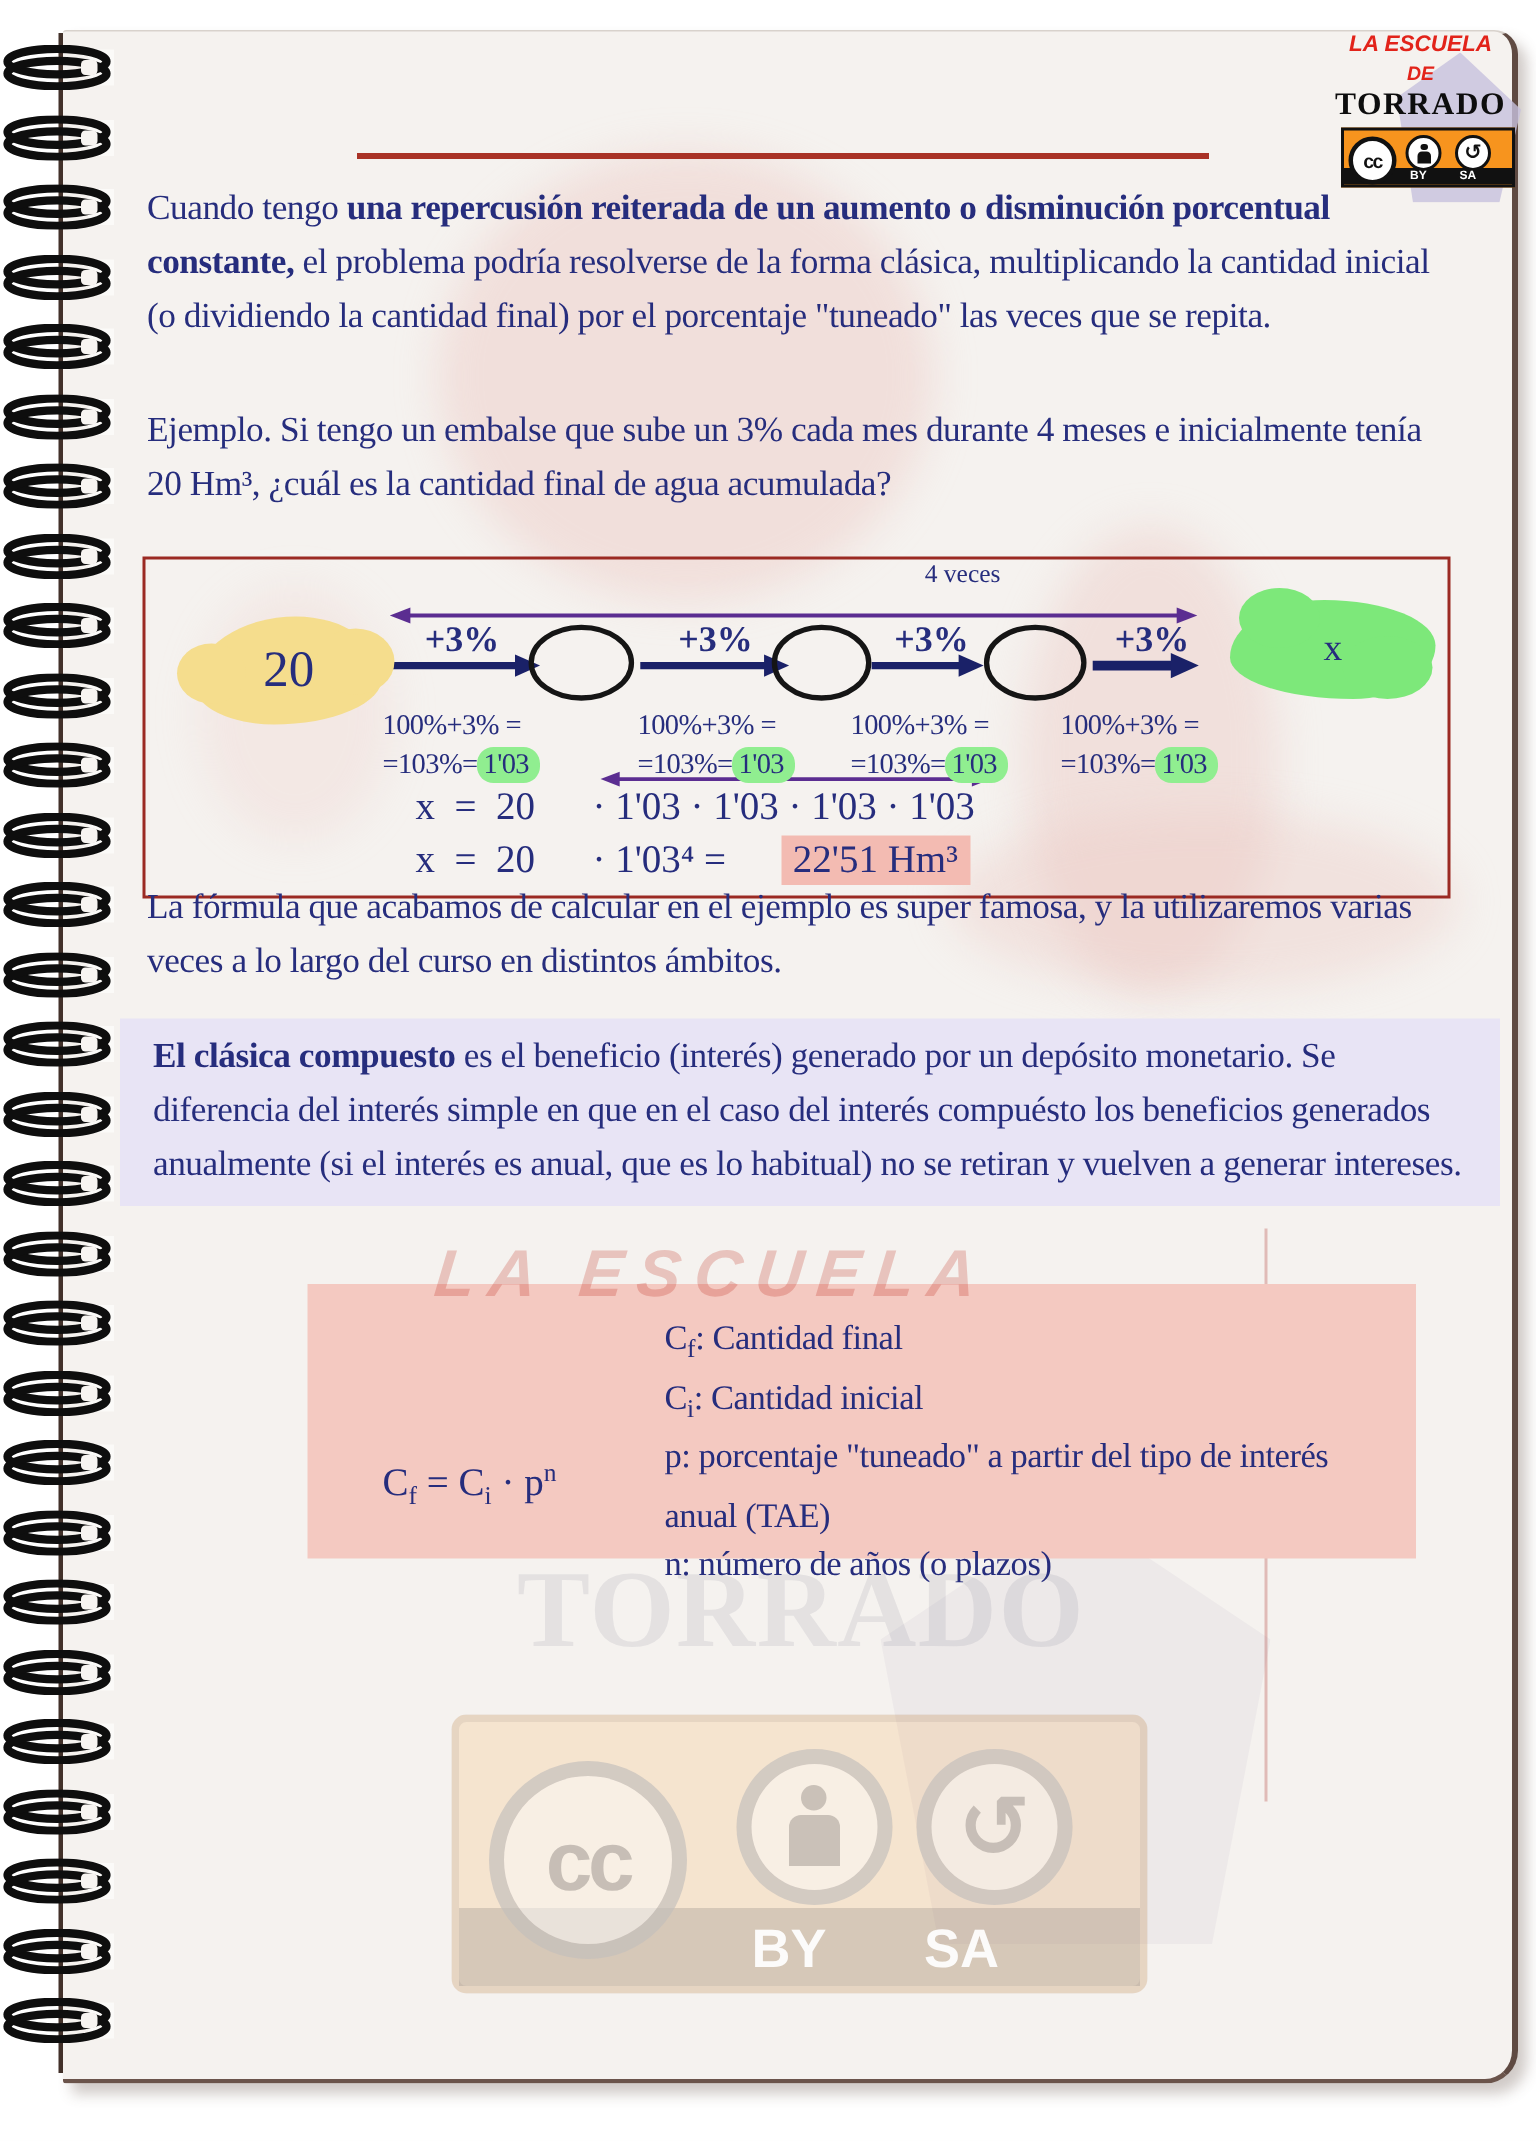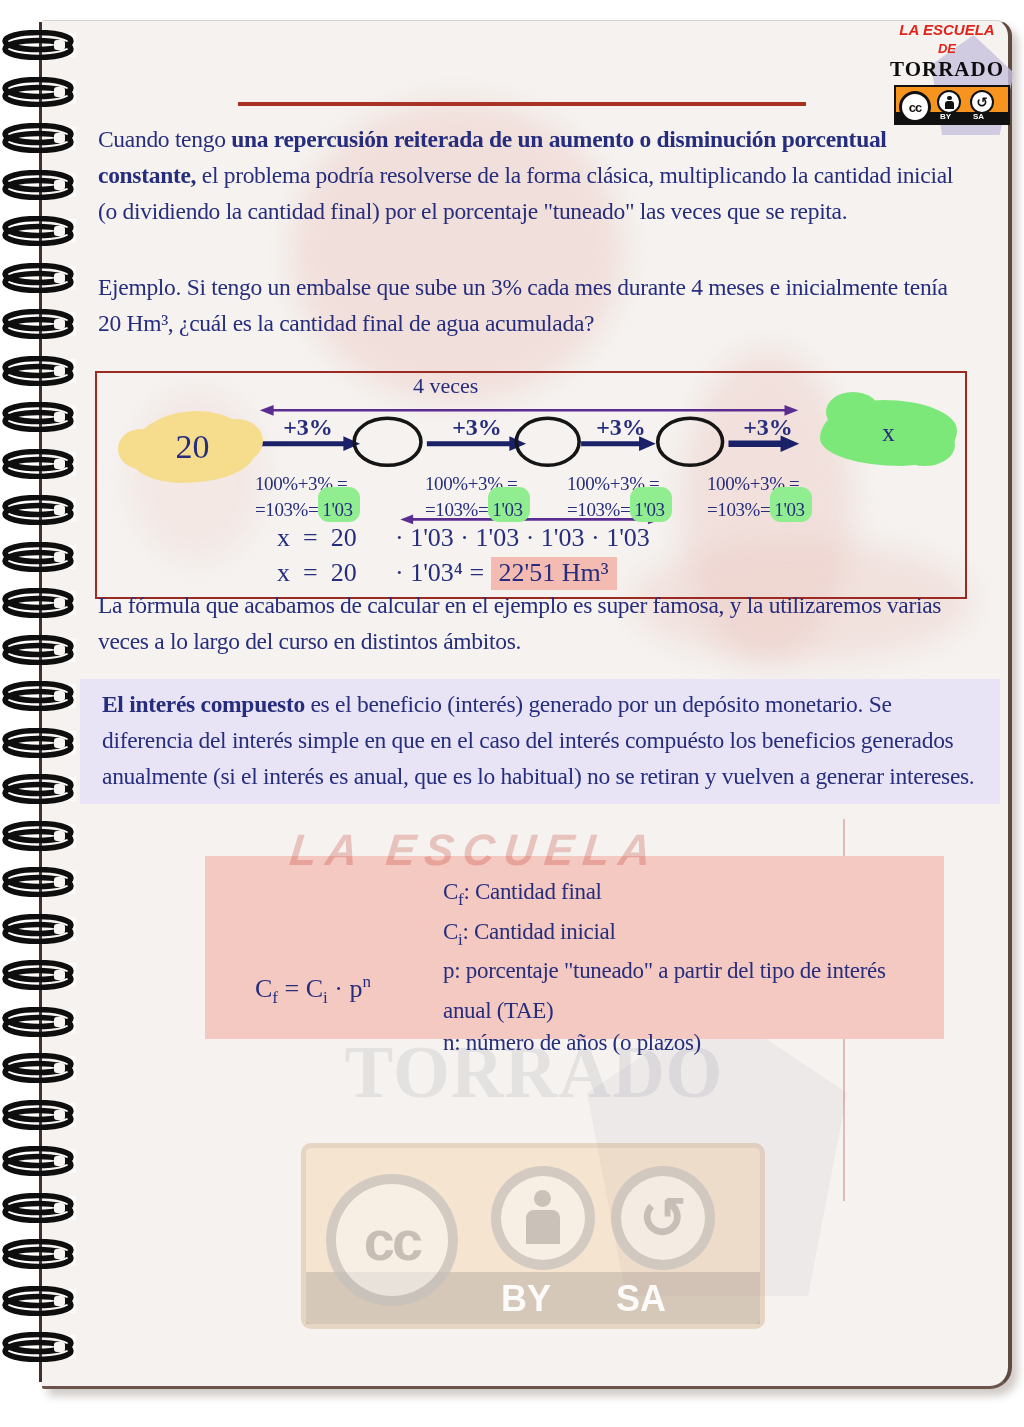--- a/index.html
+++ b/index.html
@@ -49,43 +49,43 @@
   
   .para{position:absolute;font-size:23.5px;line-height:36px;letter-spacing:-.3px;z-index:2;}
   .p1{left:56px;top:100px;width:874px;}
   .p2{left:56px;top:248px;width:878px;}
   .p3{left:56px;top:566px;width:890px;}
   .bold{font-weight:bold;}
   
   .diagram{position:absolute;left:53px;top:350px;width:872px;height:228px;border:2px solid var(--box-border);
            box-sizing:border-box;z-index:2;}
   .diagram .overlay{position:absolute;left:0;top:0;width:100%;height:100%;}
-  .span-label{position:absolute;left:316px;top:0px;width:240px;text-align:left;font-size:22px;}
+  .span-label{position:absolute;left:330px;top:0px;width:240px;text-align:right;font-size:17px;}
   .start-blob{position:absolute;left:33px;top:38px;width:125px;height:72px;background:var(--yellow-highlight);
               border-radius:54% 46% 58% 42% / 64% 56% 44% 36%;display:flex;align-items:center;justify-content:center;
               font-size:34px;}
   .start-blob::before{content:"";position:absolute;left:-12px;top:18px;width:46px;height:40px;border-radius:50%;background:var(--yellow-highlight);}
   .start-blob::after{content:"";position:absolute;right:-8px;top:8px;width:52px;height:44px;border-radius:50%;background:var(--yellow-highlight);}
   .start-blob b{position:relative;z-index:1;font-weight:normal;}
   .end-blob{position:absolute;left:723px;top:27px;width:137px;height:66px;background:#7de87a;
             border-radius:46% 54% 40% 60% / 58% 46% 54% 42%;display:flex;align-items:center;justify-content:center;
             font-size:25px;}
   .end-blob::before{content:"";position:absolute;left:6px;top:-8px;width:54px;height:40px;border-radius:50%;background:#7de87a;}
   .end-blob::after{content:"";position:absolute;right:2px;top:24px;width:60px;height:42px;border-radius:50%;background:#7de87a;}
   .end-blob b{position:relative;z-index:1;font-weight:normal;}
   .rate{position:absolute;top:41px;width:84px;text-align:center;font-size:24px;font-weight:bold;}
   .r1{left:169px;} .r2{left:338px;} .r3{left:482px;} .r4{left:629px;}
   .calc{position:absolute;top:79px;width:156px;font-size:19px;letter-spacing:-.4px;margin-top:21px;}
   .c1{left:158px;} .c2{left:328px;} .c3{left:470px;} .c4{left:610px;}
   .calc .row2{margin-top:4px;}
-  .pill{background:var(--green-highlight);border-radius:11px;padding:12px 7px 2px 4px;}
+  .pill{background:var(--green-highlight);border-radius:11px;padding:1px 7px 2px 4px;}
   .eq{position:absolute;left:180px;font-size:26px;white-space:pre;letter-spacing:0px;}
   .eq .lhs{display:inline-block;width:118px;}
   .eq1{top:150px;} .eq2{top:185px;}
-  .result-hl{background:var(--pink-highlight);padding:1px 8px 3px 8px;}
+  .result-hl{background:var(--pink-highlight);padding:1px 8px 3px 8px;margin-left:30px;}
   
   .defbox{position:absolute;left:38px;top:658px;width:920px;box-sizing:border-box;padding:7px 20px 10px 22px;
           background:var(--lavender-box);font-size:23.5px;line-height:36px;letter-spacing:-.3px;z-index:2;}
   
   .formulabox{position:absolute;left:163px;top:835px;width:739px;height:183px;background:var(--pink-box);z-index:2;}
   .formula-main{position:absolute;left:50px;top:116px;font-size:26px;white-space:pre;}
   .formula-main sub,.legend sub{font-size:17px;}
   .formula-main sup{font-size:17px;}
   .legend{position:absolute;left:238px;top:20px;width:486px;font-size:23px;line-height:32px;letter-spacing:-.3px;}
   
@@ -209,21 +209,21 @@
         <div>100%+3% =</div>
         <div class="row2"><span>=103%=</span><span class="pill">1'03</span></div>
       </div>
 
       <div class="eq eq1"><span class="lhs">x  =  20</span><span>· 1'03 · 1'03 · 1'03 · 1'03</span></div>
       <div class="eq eq2"><span class="lhs">x  =  20</span><span>· 1'03⁴ = </span><span class="result-hl">22'51 Hm³</span></div>
     </div>
 
     <div class="para p3">La fórmula que acabamos de calcular en el ejemplo es super famosa, y la utilizaremos varias veces a lo largo del curso en distintos ámbitos.</div>
 
-    <div class="defbox"><span class="bold">El interés compuesto</span><span> es el beneficio (interés) generado por un depósito monetario. Se diferencia del interés simple en que en el caso del interés compuésto los beneficios generados anualmente (si el interés es anual, que es lo habitual) no se retiran y vuelven a generar intereses.</span></div>
+    <div class="defbox"><span class="bold">El clásica compuesto</span><span> es el beneficio (interés) generado por un depósito monetario. Se diferencia del interés simple en que en el caso del interés compuésto los beneficios generados anualmente (si el interés es anual, que es lo habitual) no se retiran y vuelven a generar intereses.</span></div>
 
     <div class="formulabox">
       <div class="formula-main"><span>C</span><sub>f</sub><span> = C</span><sub>i</sub><span> · p</span><sup>n</sup></div>
       <div class="legend">
         <span><span>C</span><sub>f</sub><span>: Cantidad final</span><br></span>
         <span><span>C</span><sub>i</sub><span>: Cantidad inicial</span><br></span>
         <span><span>p</span><sub></sub><span>: porcentaje "tuneado" a partir del tipo de interés anual (TAE)</span><br></span>
         <span><span>n</span><sub></sub><span>: número de años (o plazos)</span></span>
       </div>
     </div>

